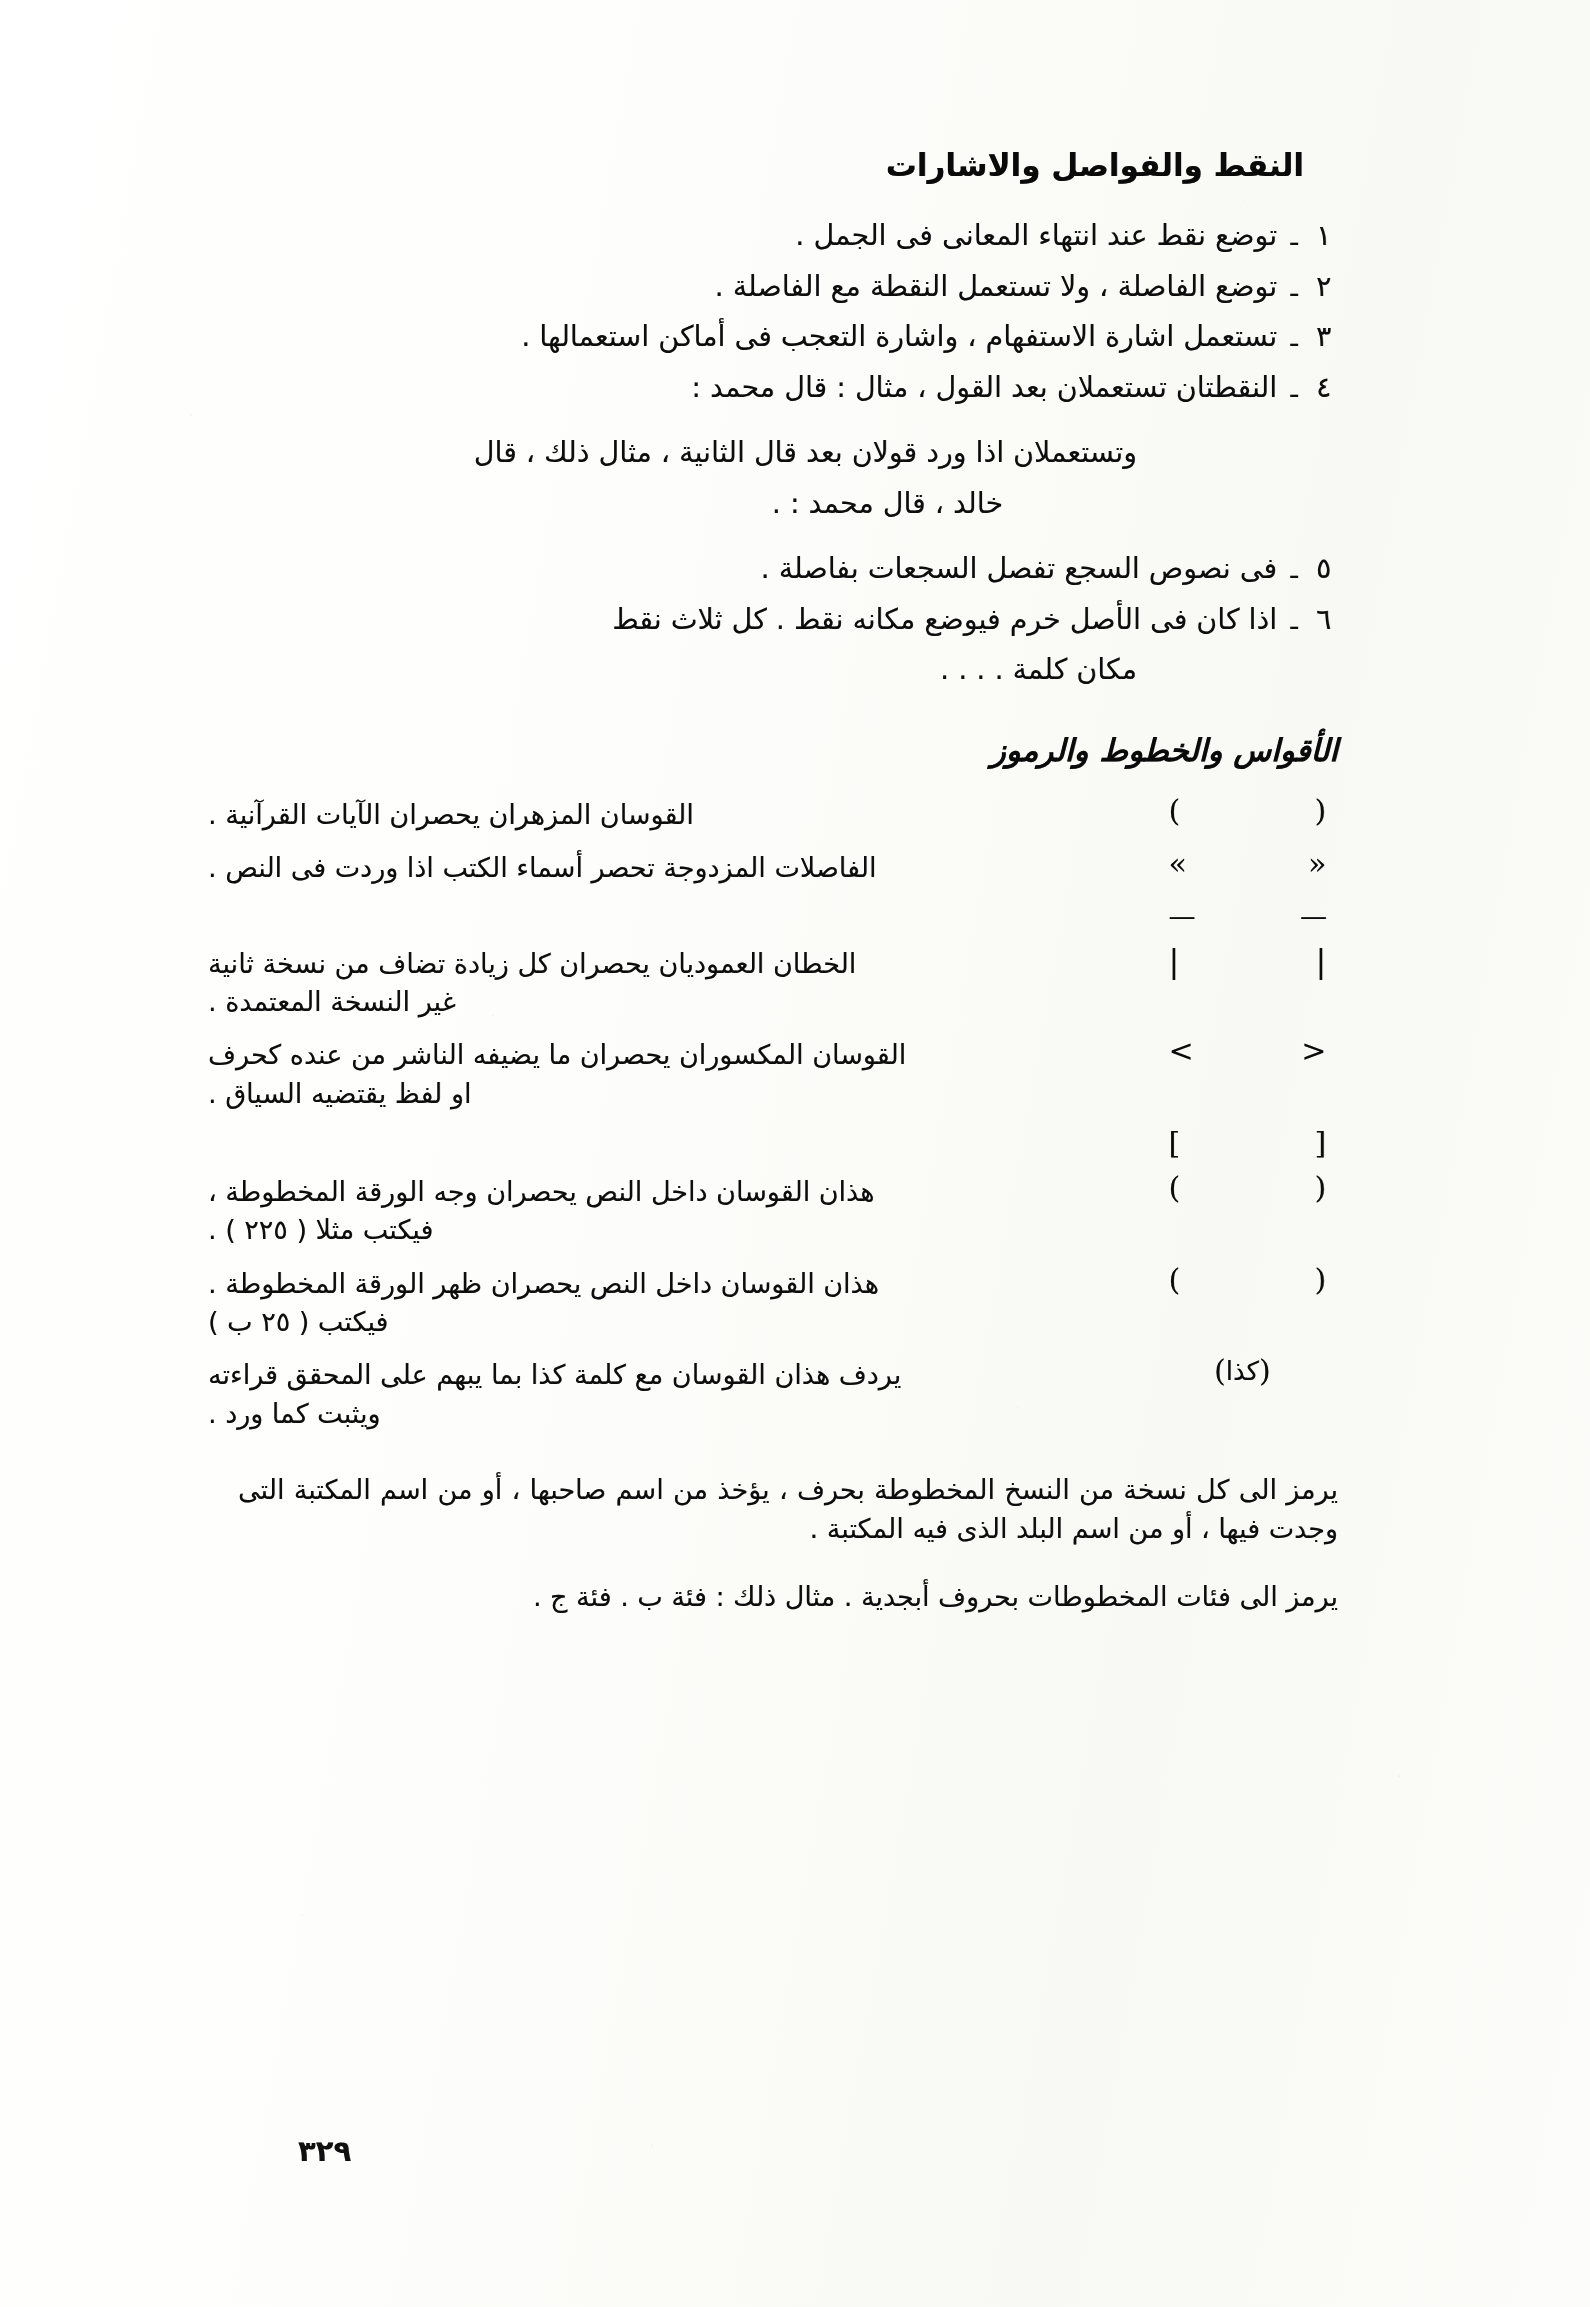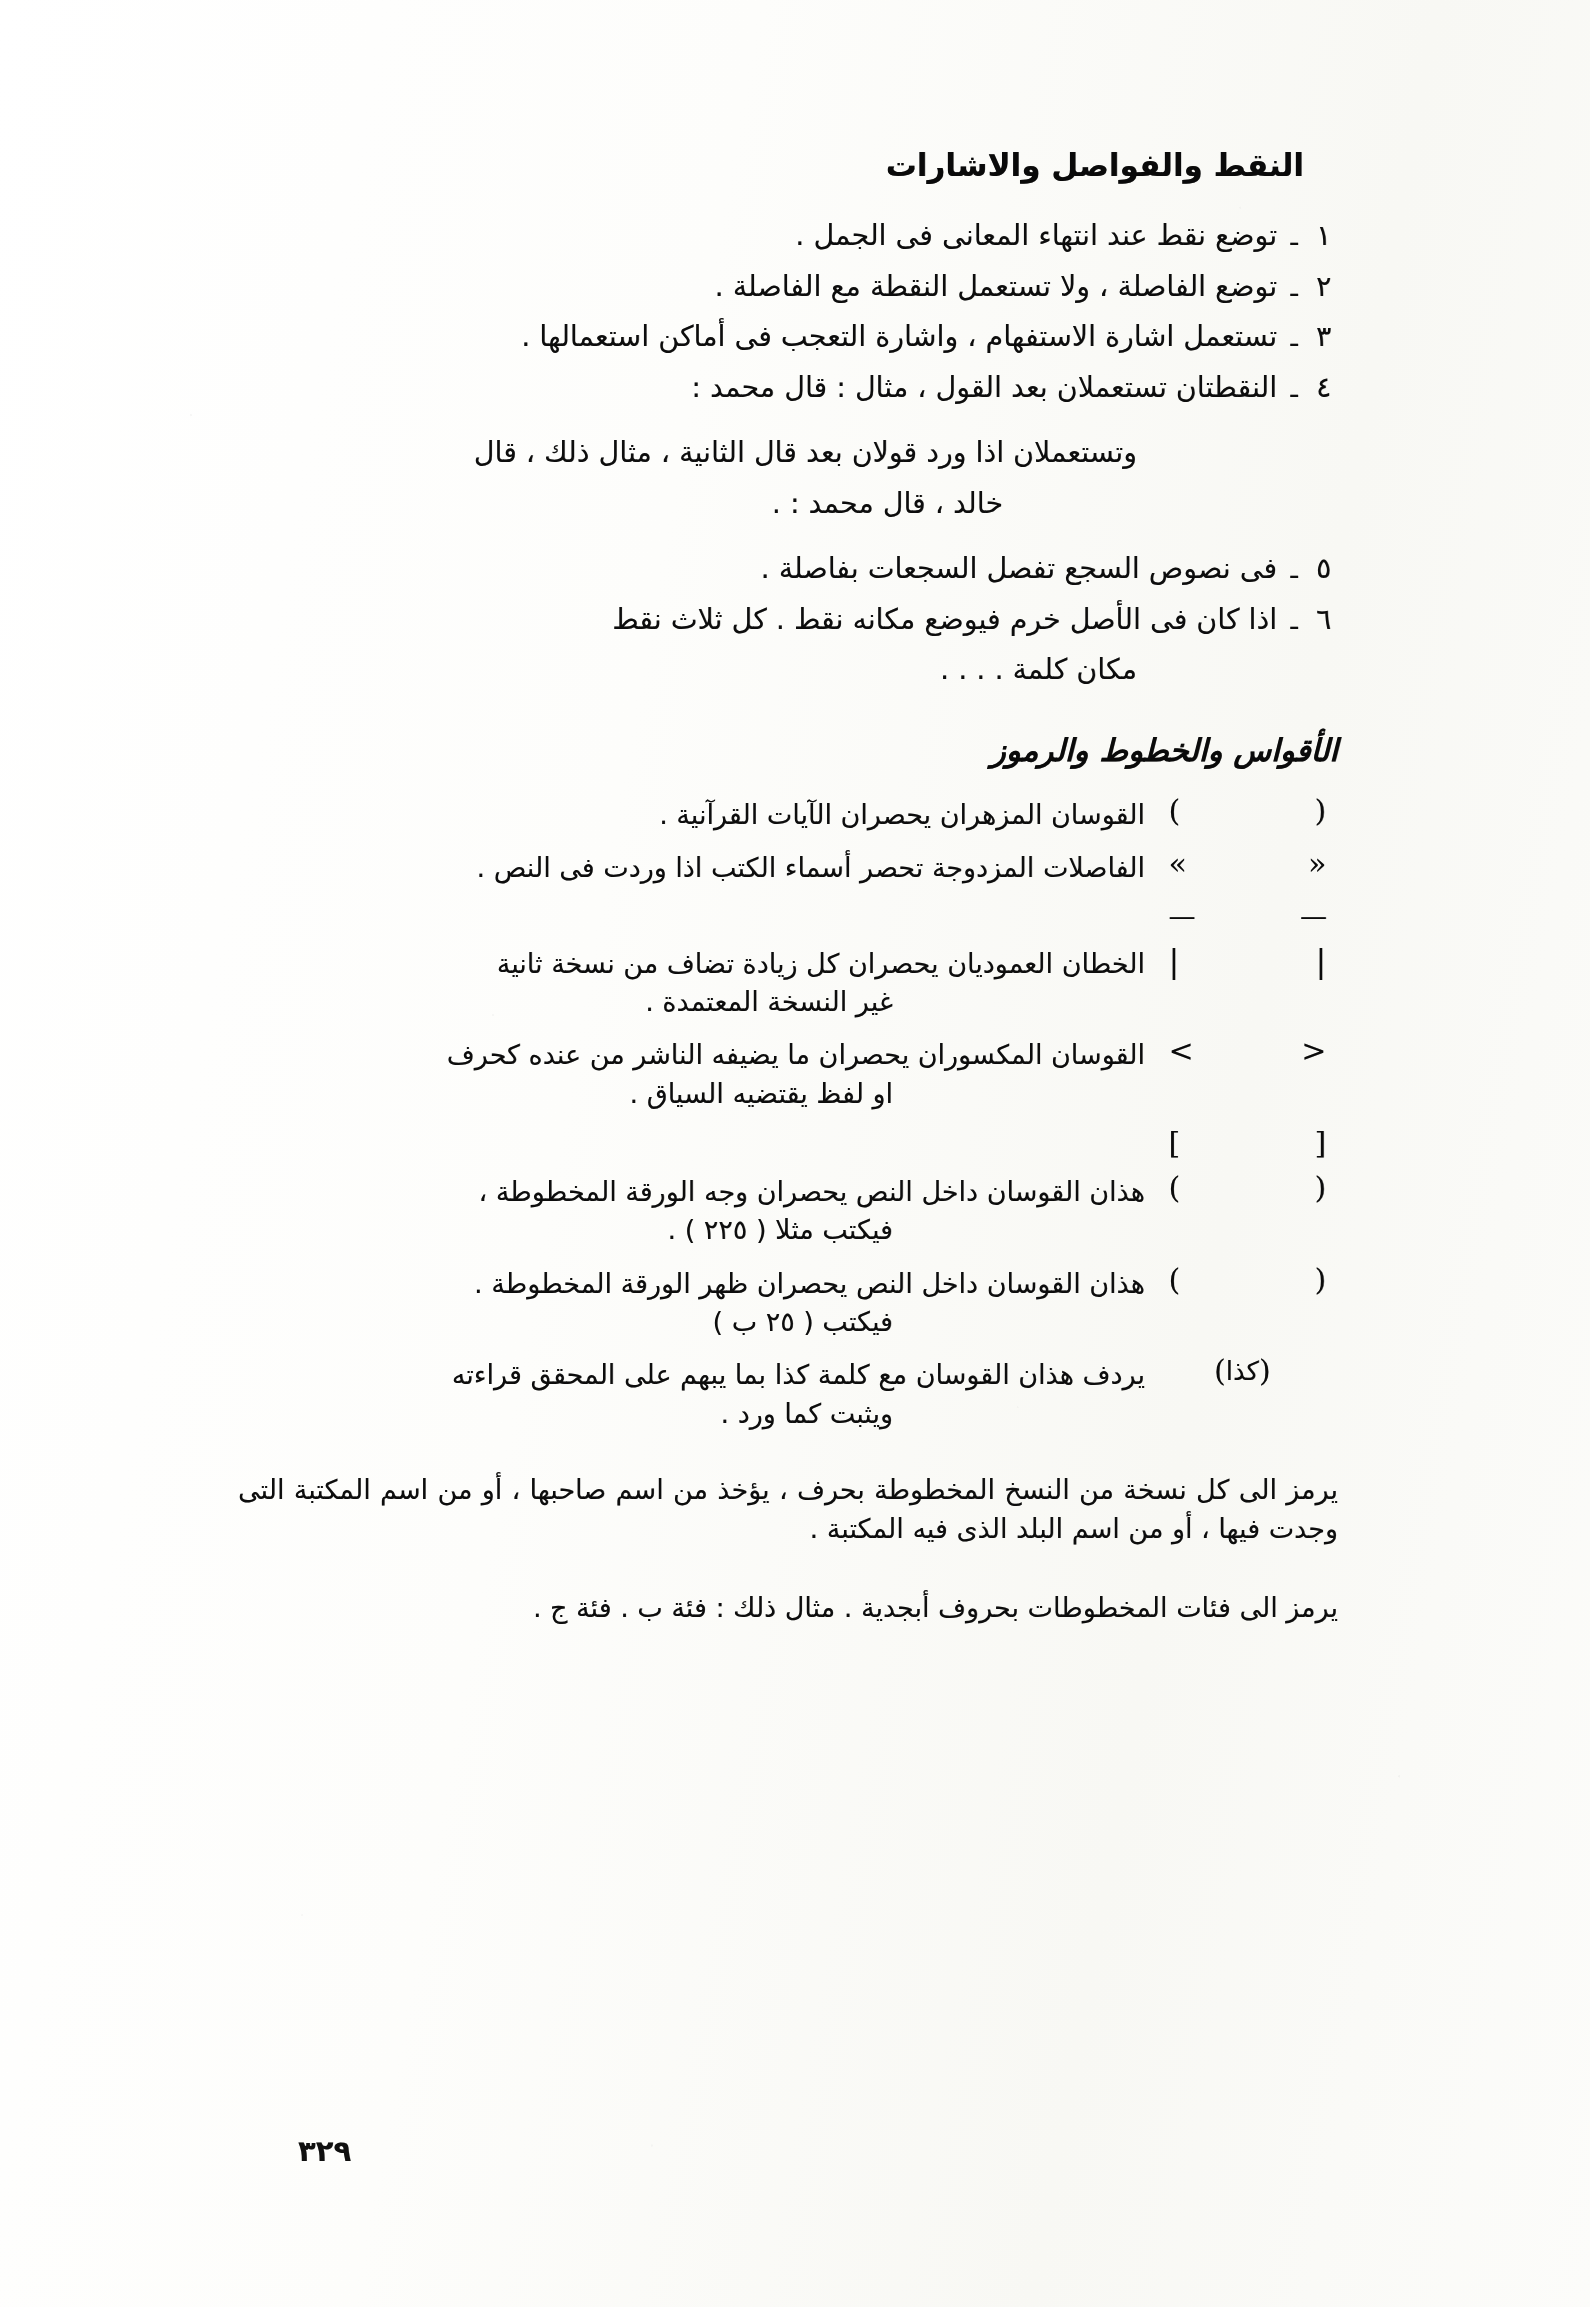--- a/index.html
+++ b/index.html
@@ -132,42 +132,42 @@
     font-size: 26px;
     padding-left: 13.4px;
   }
   .sym-pair.dashes .glyph { font-size: 27px; letter-spacing: -0.8px; }
   .sym-pair.bars .glyph { font-size: 32px; }
   .sym-desc {
     flex: 1 1 auto;
     font-size: 27px;
     line-height: 1.42;
     color: #0d0d0d;
-    text-align: right;
+    text-align: left;
     letter-spacing: 0.1px;
   }
   .sym-desc .cont {
     display: block;
     padding-right: 18.4px;
   }
   .sym-desc .cont.center-ish {
     padding-right: 252px;
   }
   .sym-desc .cont.indent2 {
     padding-right: 0;
   }
 
   
   .para {
     font-size: 27px;
     line-height: 1.46;
     color: #0d0d0d;
     text-align: justify;
     text-align-last: right;
-    margin-top: 39px;
+    margin-top: 28px;
     padding-left: 30px;
     letter-spacing: 0.1px;
   }
   .para.first { margin-top: 37px; }
 
   
   .folio {
     position: absolute;
     left: 298px;
     top: 2134px;

